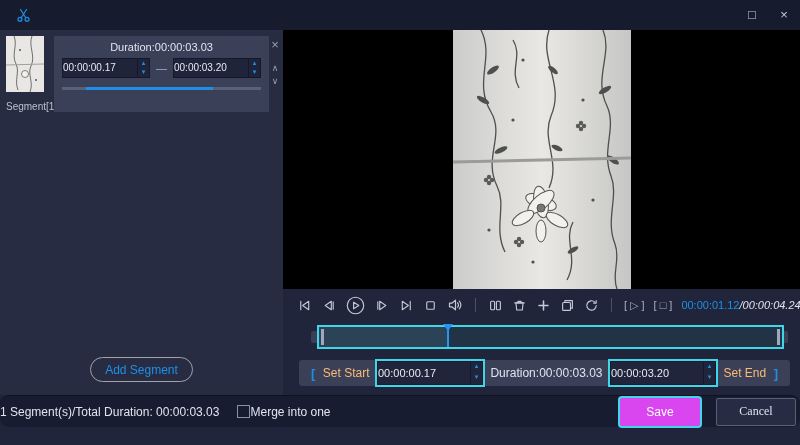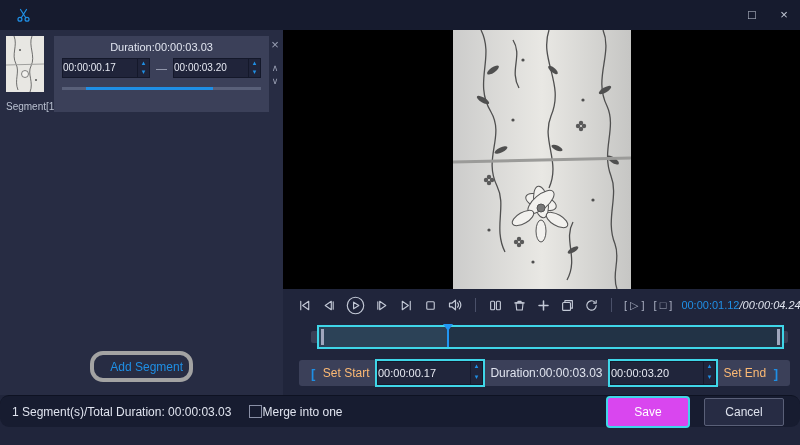--- a/index.html
+++ b/index.html
@@ -28,21 +28,21 @@
   .spin{display:flex;align-items:stretch;background:#20243a;border:1px solid #14182a;height:18px;width:86px;}
   .spin .val{flex:1;font-size:10px;color:#e6e9f2;text-align:left;line-height:18px;white-space:nowrap;}
   .spin .arrows{display:flex;flex-direction:column;width:11px;border-left:1px solid #14182a;}
   .spin .arrows span{flex:1;font-size:7px;line-height:8px;color:#1f8fe5;text-align:center;cursor:default;}
   .prog{margin-top:9px;height:3px;background:#596079;position:relative;}
   .prog .fill{position:absolute;left:12%;width:64%;top:0;bottom:0;background:#1f8fe5;}
   .seg-side{width:20px;display:flex;flex-direction:column;align-items:center;padding-top:2px;color:#9aa0b4;}
   .seg-side .x{font-size:13px;line-height:13px;}
   .seg-side .ud{margin-top:13px;display:flex;flex-direction:column;font-size:9px;line-height:9px;gap:4px;}
   .left-actions{position:absolute;bottom:13px;left:0;width:100%;display:flex;justify-content:center;gap:18px;}
-  .pill{width:103px;height:31px;border:4px solid #a3a3a3;border-radius:13px;background:transparent;color:#1f8fe5;font-size:12px;text-align:right;}
+  .pill{width:103px;height:25px;border:1px solid #a3a3a3;border-radius:13px;background:transparent;color:#1f8fe5;font-size:12px;}
 
   
   .main{flex:1;display:flex;flex-direction:column;min-width:0;}
   .preview{height:259px;background:#000;display:flex;justify-content:center;overflow:hidden;}
 
   .controls{height:32px;display:flex;align-items:center;padding:0 8px 0 14px;gap:9px;}
   .icon-btn{display:flex;align-items:center;justify-content:center;color:#c3c9d6;}
   .icon-btn svg{fill:none;stroke:currentColor;stroke-width:1.2;stroke-linejoin:round;stroke-linecap:round;}
   .icon-btn svg .fat{stroke-width:1.6;}
   .vdiv{width:1px;height:14px;background:#4a5069;margin:0 3px;flex:none;}
@@ -66,27 +66,27 @@
   .trimrow{height:42px;padding:7px 10px 9px 16px;display:flex;box-sizing:border-box;}
   .trimstrip{flex:1;background:#3b4059;border-radius:3px;display:flex;align-items:center;padding:0 12px;justify-content:space-between;}
   .trim-bracket{color:#1f8fe5;font-size:13px;font-weight:bold;}
   .trim-label{font-size:12px;color:#fdba74;cursor:default;}
   .trim-duration{font-size:12px;color:#e0e4ef;}
   .spin.big{width:104px;height:22px;background:#20253b;}
   .spin.big .val{font-size:11px;line-height:22px;}
   .hl{box-shadow:0 0 0 2px #3fd6e8;}
 
   
-  .footer{height:32px;background:#171c30;border-top:1px solid #0e1222;display:flex;align-items:center;padding:0 12px;box-sizing:border-box;border-radius:9px;}
+  .footer{height:32px;background:#171c30;border-top:1px solid #0e1222;display:flex;align-items:center;padding:0 0;box-sizing:border-box;border-radius:9px;}
   .summary{font-size:12px;color:#e0e4ef;}
   .merge{display:flex;align-items:center;margin-left:18px;}
   .checkbox{width:13px;height:13px;border:1px solid #8a90a6;background:transparent;box-sizing:border-box;}
   .merge-label{font-size:12px;color:#e0e4ef;}
   .btn-save{margin-left:auto;width:80px;height:28px;background:#d946ef;color:#fff;border:none;border-radius:2px;font-size:12px;box-shadow:0 0 0 2px #3fd6e8;}
-  .btn-cancel{margin-left:16px;margin-right:4px;width:80px;height:28px;background:#272c44;color:#dfe3ee;border:1px solid #5a6078;border-radius:2px;font-size:12px;}
+  .btn-cancel{margin-left:16px;margin-right:4px;width:80px;height:28px;background:#272c44;color:#dfe3ee;border:1px solid #5a6078;border-radius:2px;font-size:12px;font-family:Liberation Serif, serif;}
 </style>
 </head>
 <body>
 
 <div class="window">
 
   <div class="titlebar">
     <span class="scissors">
       <svg width="15" height="15" viewBox="0 0 16 16">
         <circle cx="4.2" cy="12" r="2.1" fill="none" stroke="#1f8fe5" stroke-width="1.3"></circle>

